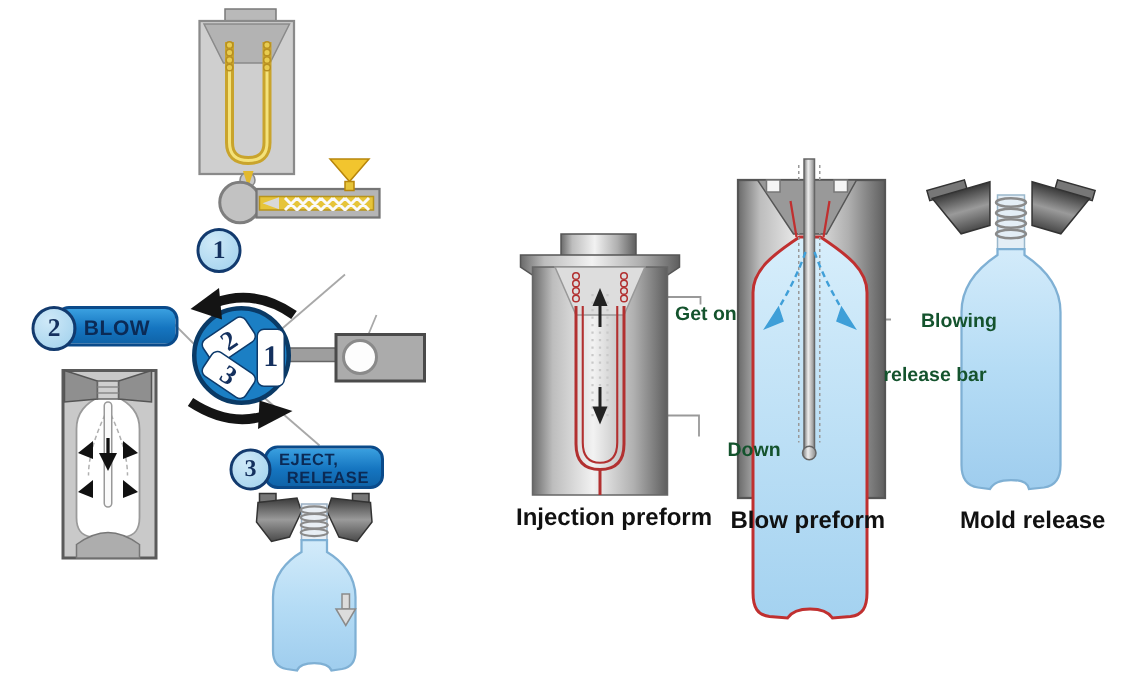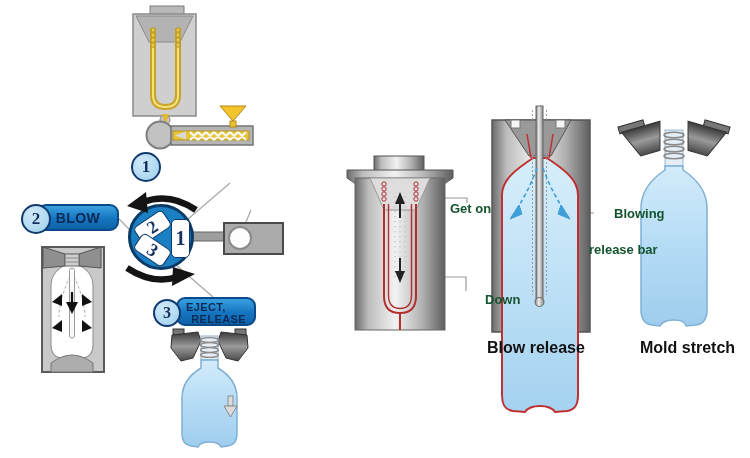--- a/index.html
+++ b/index.html
@@ -254,16 +254,17 @@
         <ellipse cx="62" cy="44" rx="10" ry="2.8"></ellipse>
     </g>
     <path d="M53,54 L53,58 C41,66 29,78 29,96 L29,198 C29,207 33,212 40,213 L48,214 Q51,208 62,208 Q73,208 74,214 L84,213 C91,212 95,207 95,198 L95,96 C95,78 83,66 71,58 L71,54 Z" fill="url(#blueBottle)" stroke="#7fb0d4" stroke-width="1.5"></path>
   </svg>
 
   <div class="calloutLabel" style="left:450px;top:201px;">Get on</div>
   <div class="calloutLabel" style="left:449px;top:292px;margin-left:36px;">Down</div>
   <div class="calloutLabel" style="left:614px;top:206px;">Blowing</div>
   <div class="calloutLabel" style="left:589px;top:242px;">release bar</div>
 
-  <div class="diagTitle" style="left:487px;top:339px;">Blow release</div>
-  <div class="diagTitle" style="left:640px;top:339px;">Mold stretch</div>
+  <div class="diagTitle" style="left:344px;top:337px;">Injection preform</div>
+  <div class="diagTitle" style="left:487px;top:339px;">Blow preform</div>
+  <div class="diagTitle" style="left:640px;top:339px;">Mold release</div>
 
 </div>
 
 </body></html>

